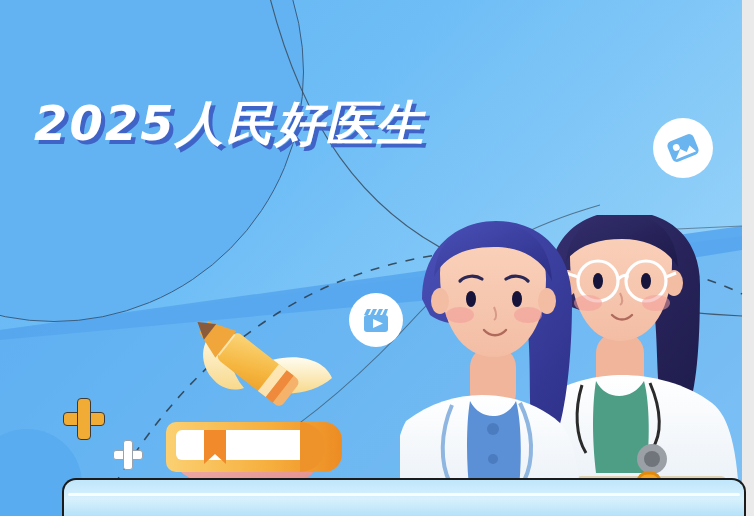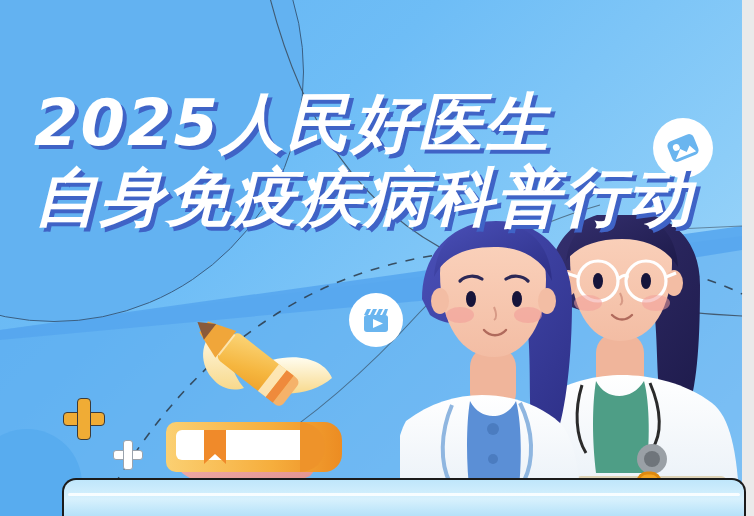--- a/index.html
+++ b/index.html
@@ -51,21 +51,21 @@
 
   
   .lines{position:absolute;left:0;top:0;width:754px;height:516px;pointer-events:none;}
 
   
   .title{
     position:absolute;left:34px;top:86px;
     width:690px;
     color:#ffffff;
     font-weight:bold;
-    font-size:64px;
+    font-size:48px;
     line-height:74px;
     letter-spacing:2px;
     font-family:"DejaVu Sans","Liberation Sans",sans-serif;
     text-shadow:4px 4px 0 #3f63c6;
     font-style:italic;
     white-space:nowrap;
   }
   .title .l2{display:block;}
 
   
@@ -300,16 +300,15 @@
     <span class="h"></span>
       <span class="v"></span>
   </div>
   <div class="plus plus-white">
     <span class="h"></span>
       <span class="v"></span>
   </div>
 
   <div class="title">
     <span class="l1">2025人民好医生</span>
-    <span class="l2">自身免疫疾病科普行动</span>
   </div>
 
 </div>
 
 </body></html>

